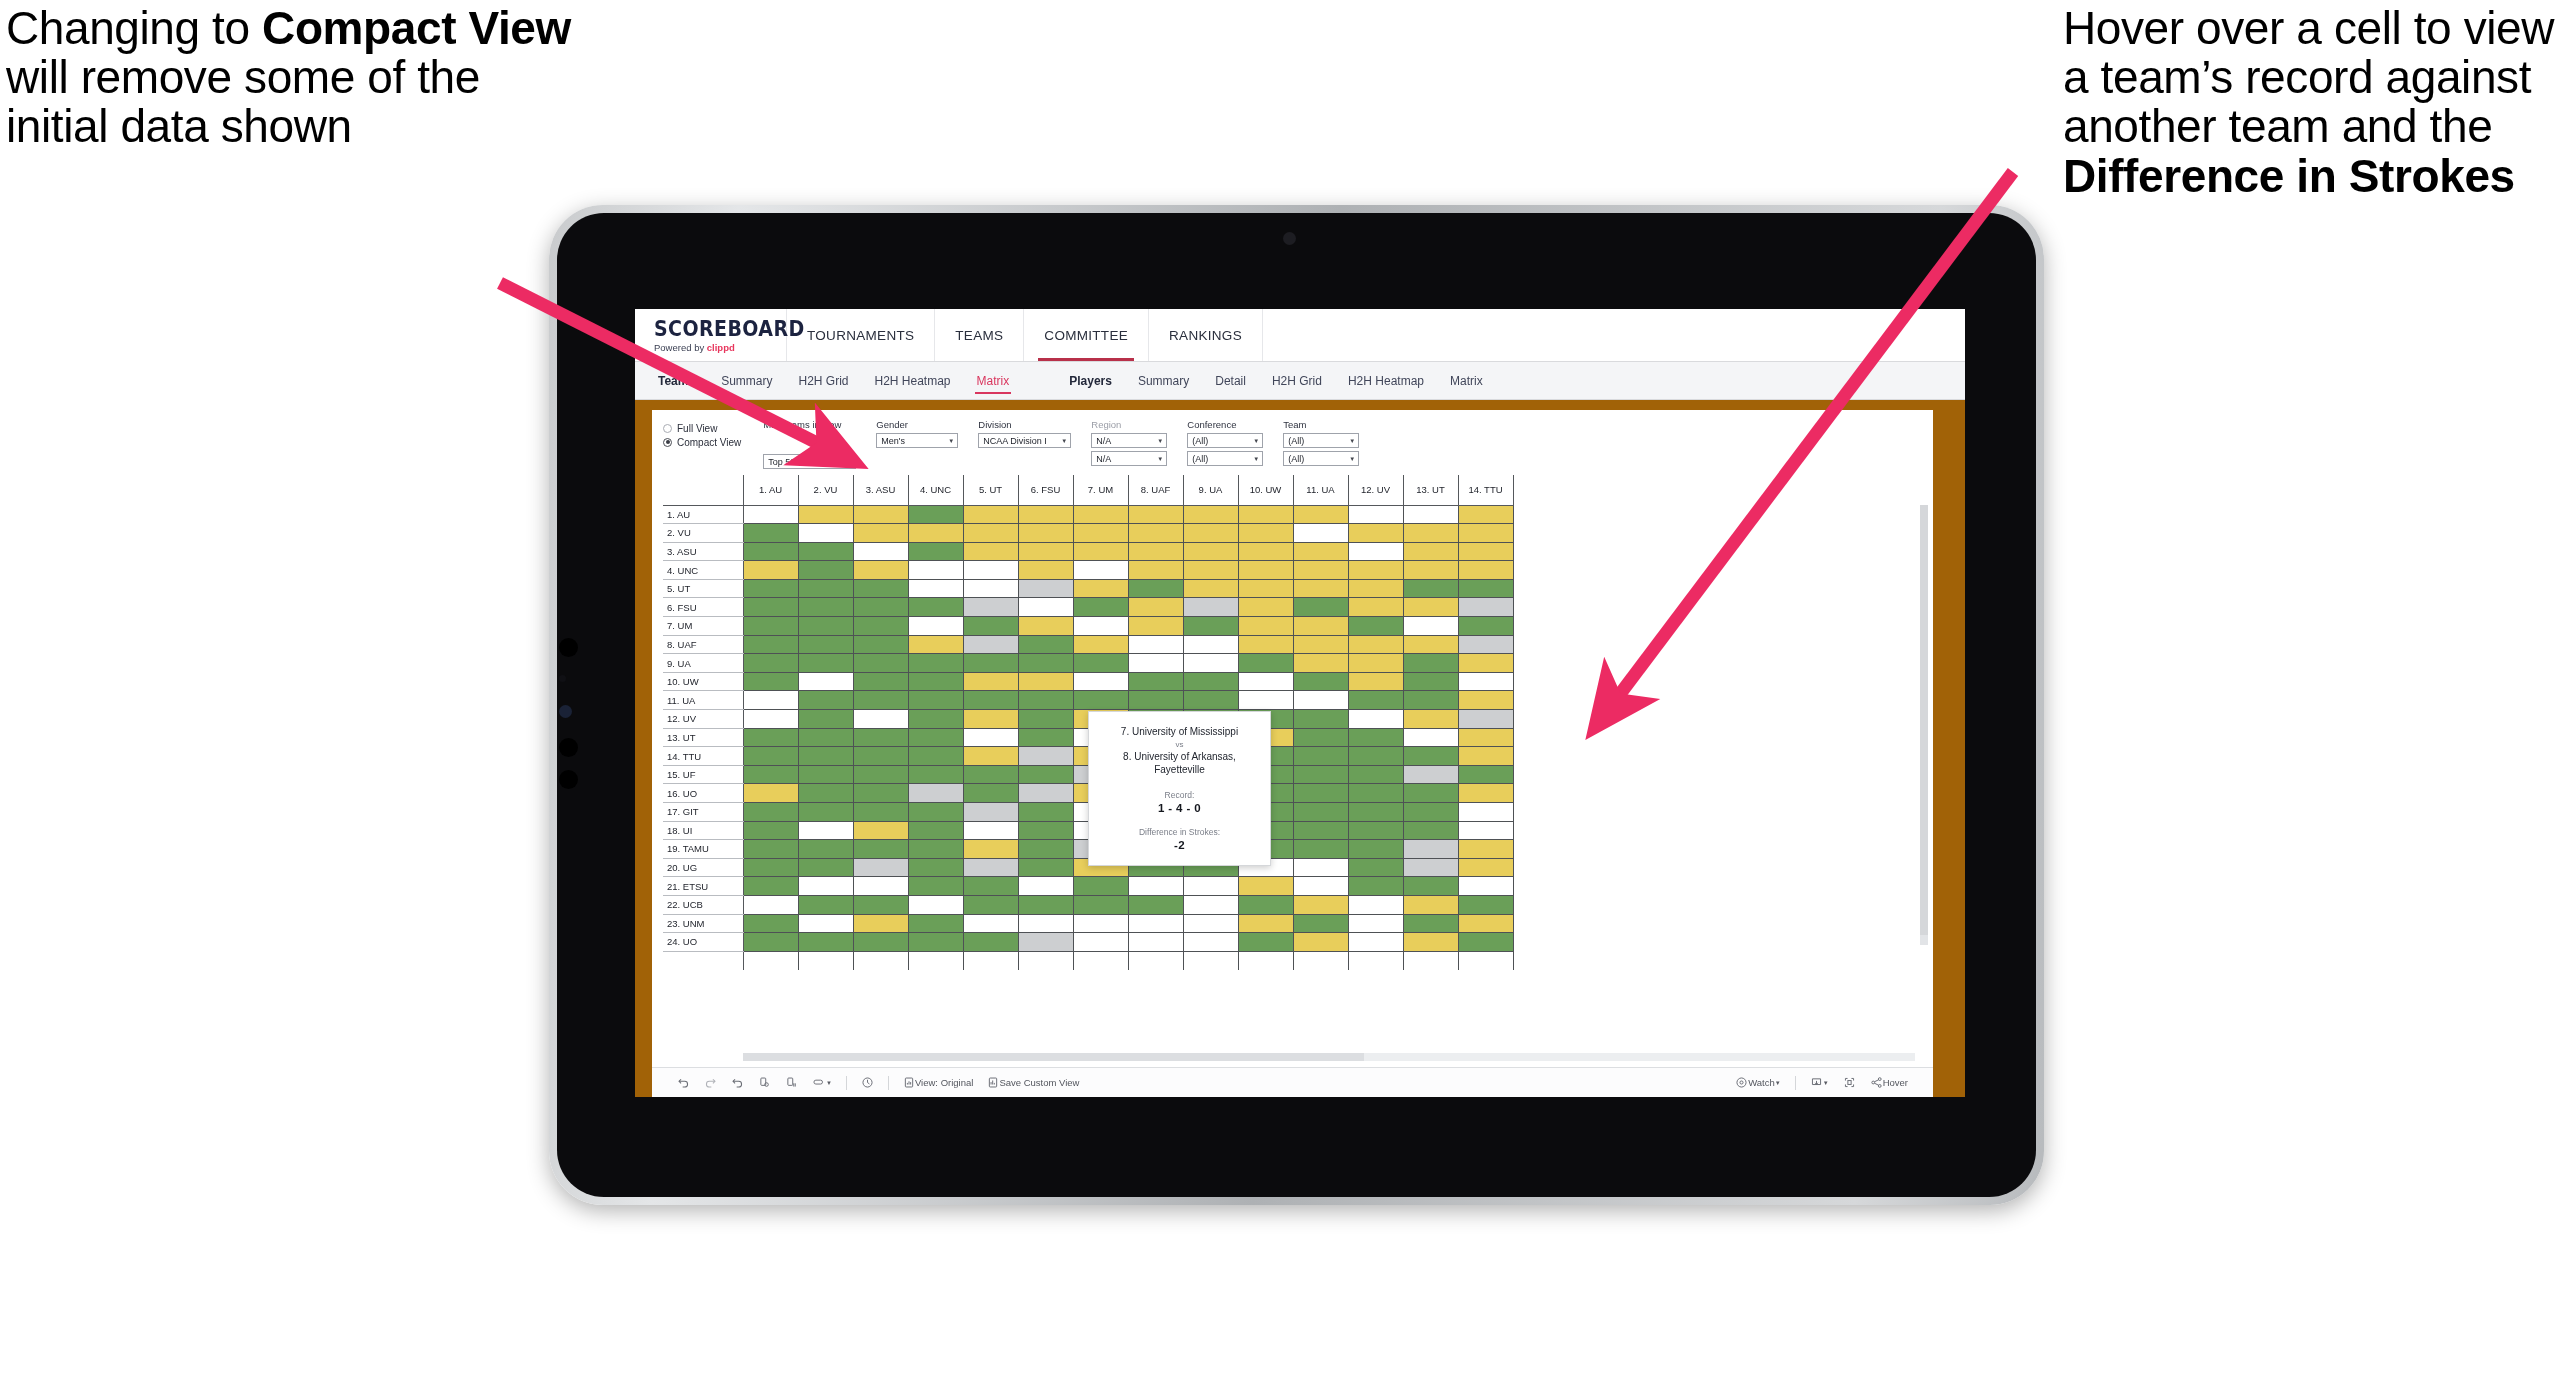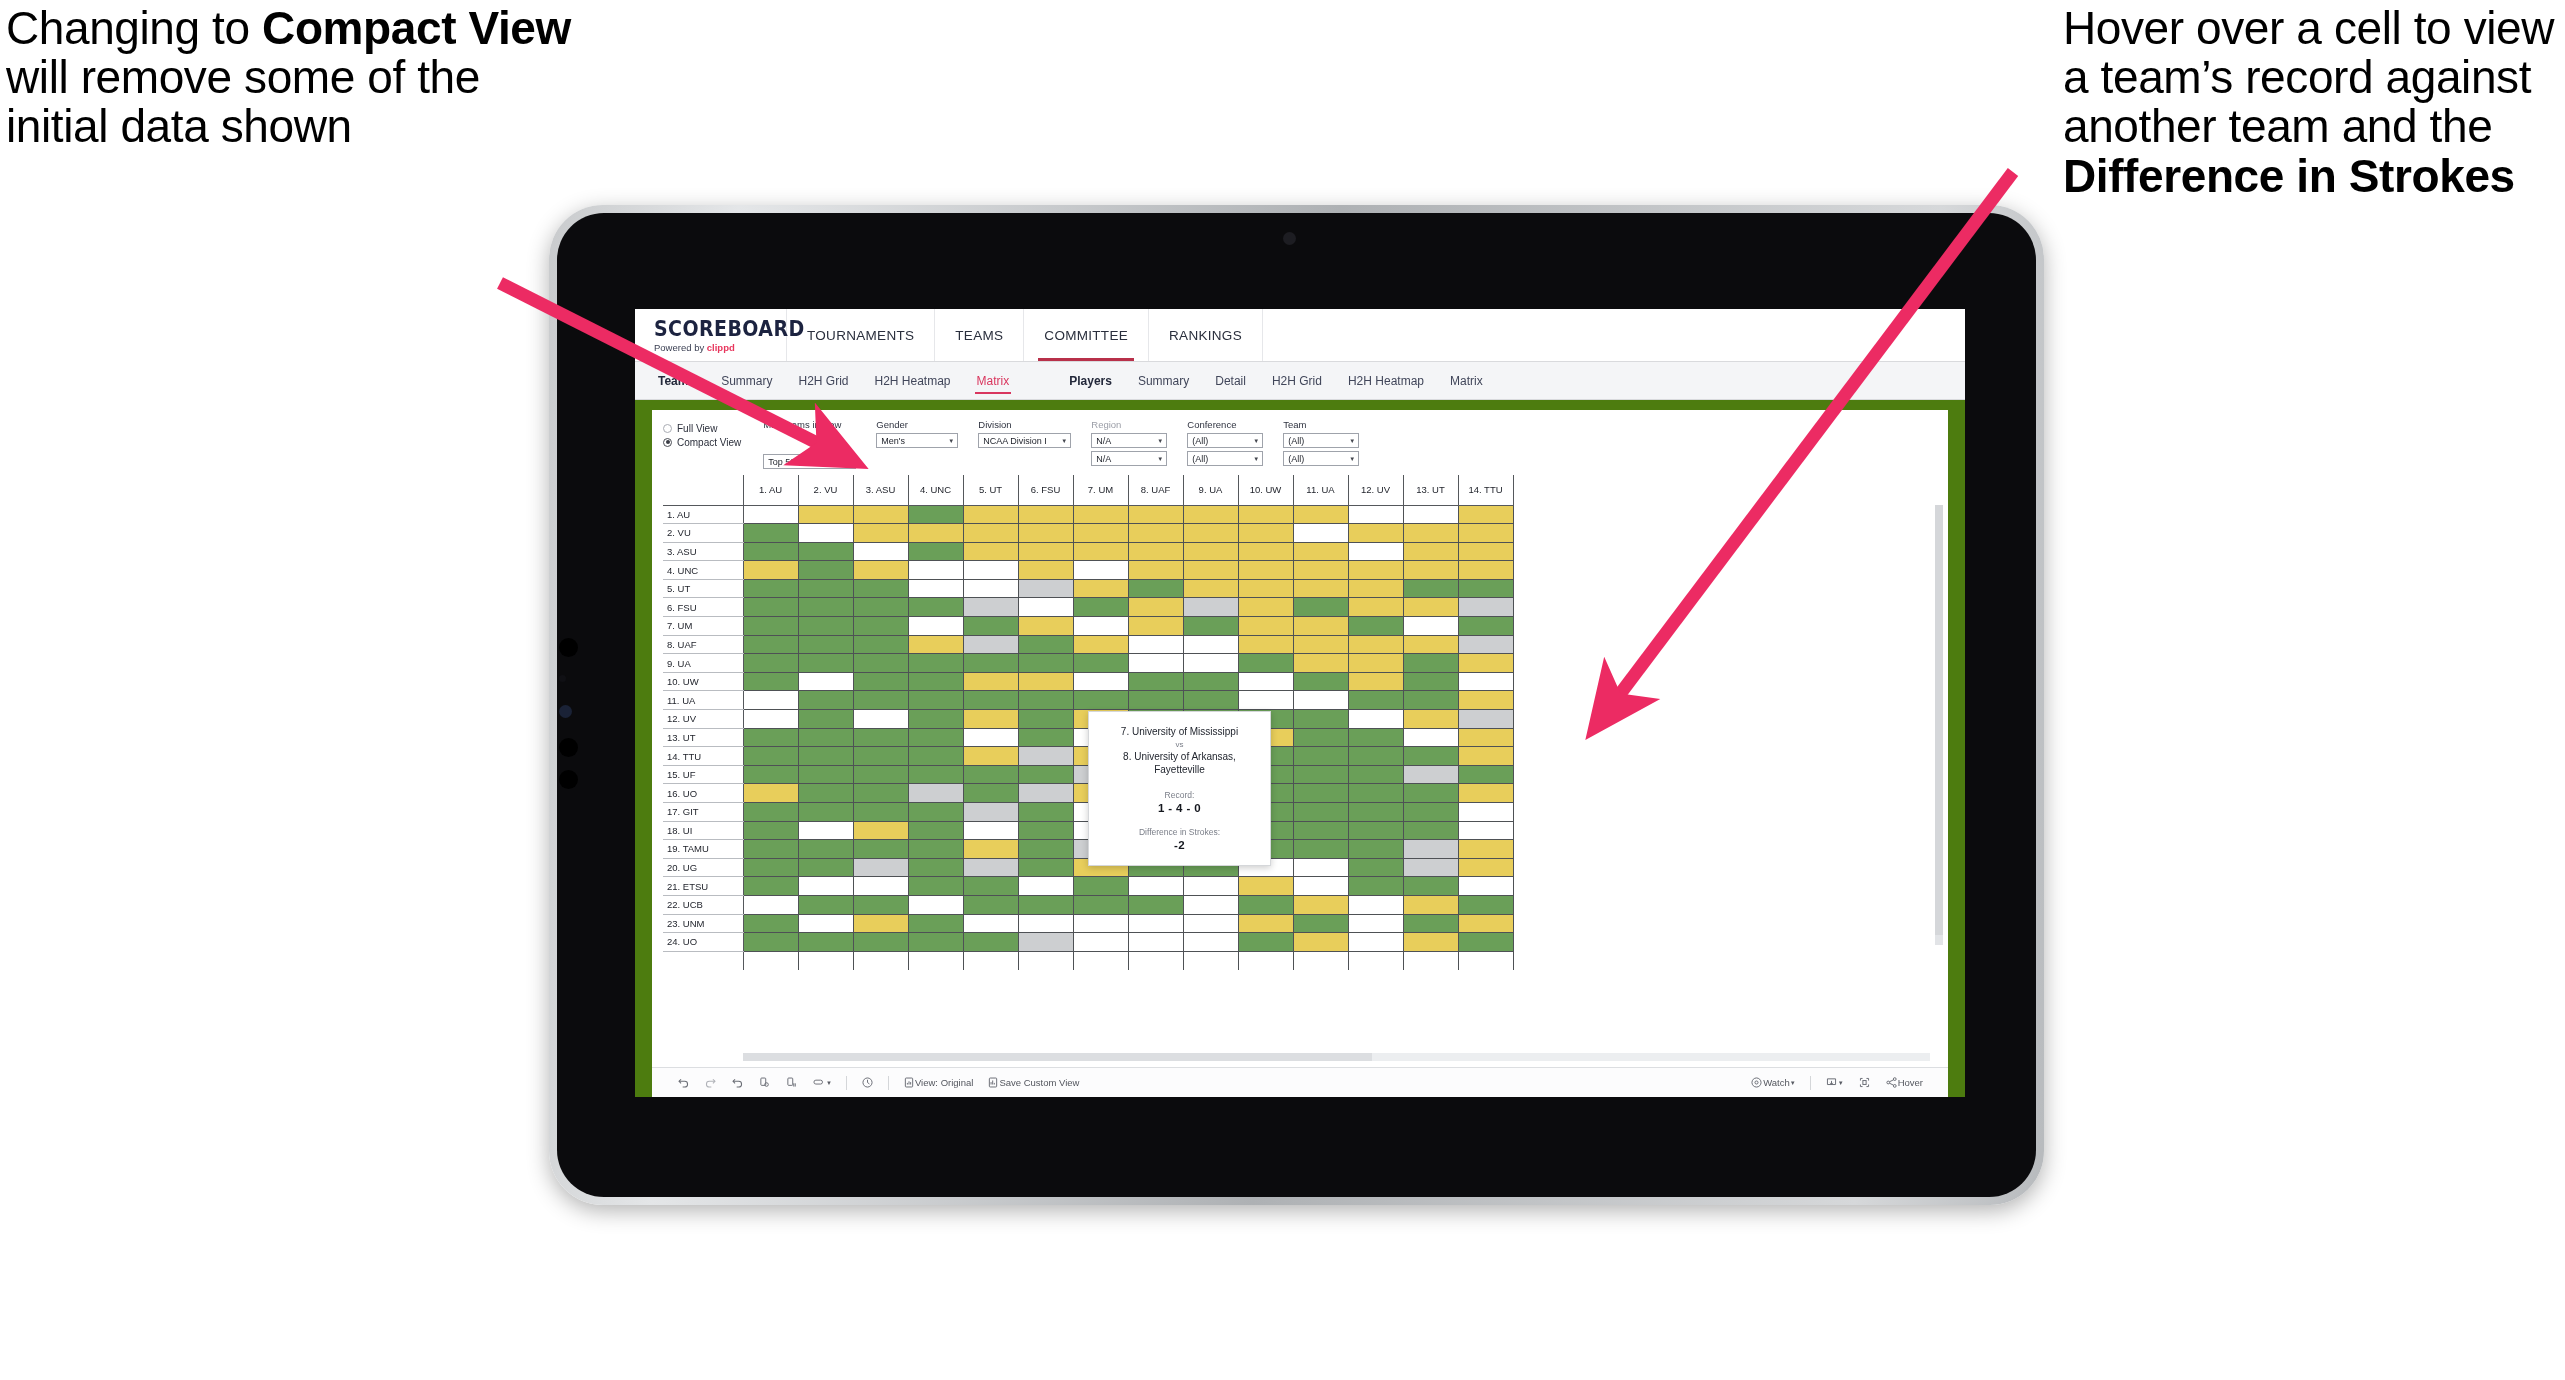--- a/index.html
+++ b/index.html
@@ -98,21 +98,21 @@
   .sub-item.head { font-weight: 700; color:#23283a; }
   .sub-item.active { color:#d9365e; }
   .sub-item.active::after {
     content:""; position:absolute; left:11px; right:11px; bottom:5px;
     height:2px; background:#d9365e;
   }
 
   
   #workspace {
     height: calc(100% - 53px - 38px);
-    background: #4d7c0f; padding: 10px 17px 0 17px;
+    background: #a16207; padding: 10px 32px 0 17px;
     position: relative;
   }
   #sheet {
     background: #fff; width: 100%; height: 100%;
     display: flex; flex-direction: column;
     position: relative;
   }
 
   
   #filterbar {

